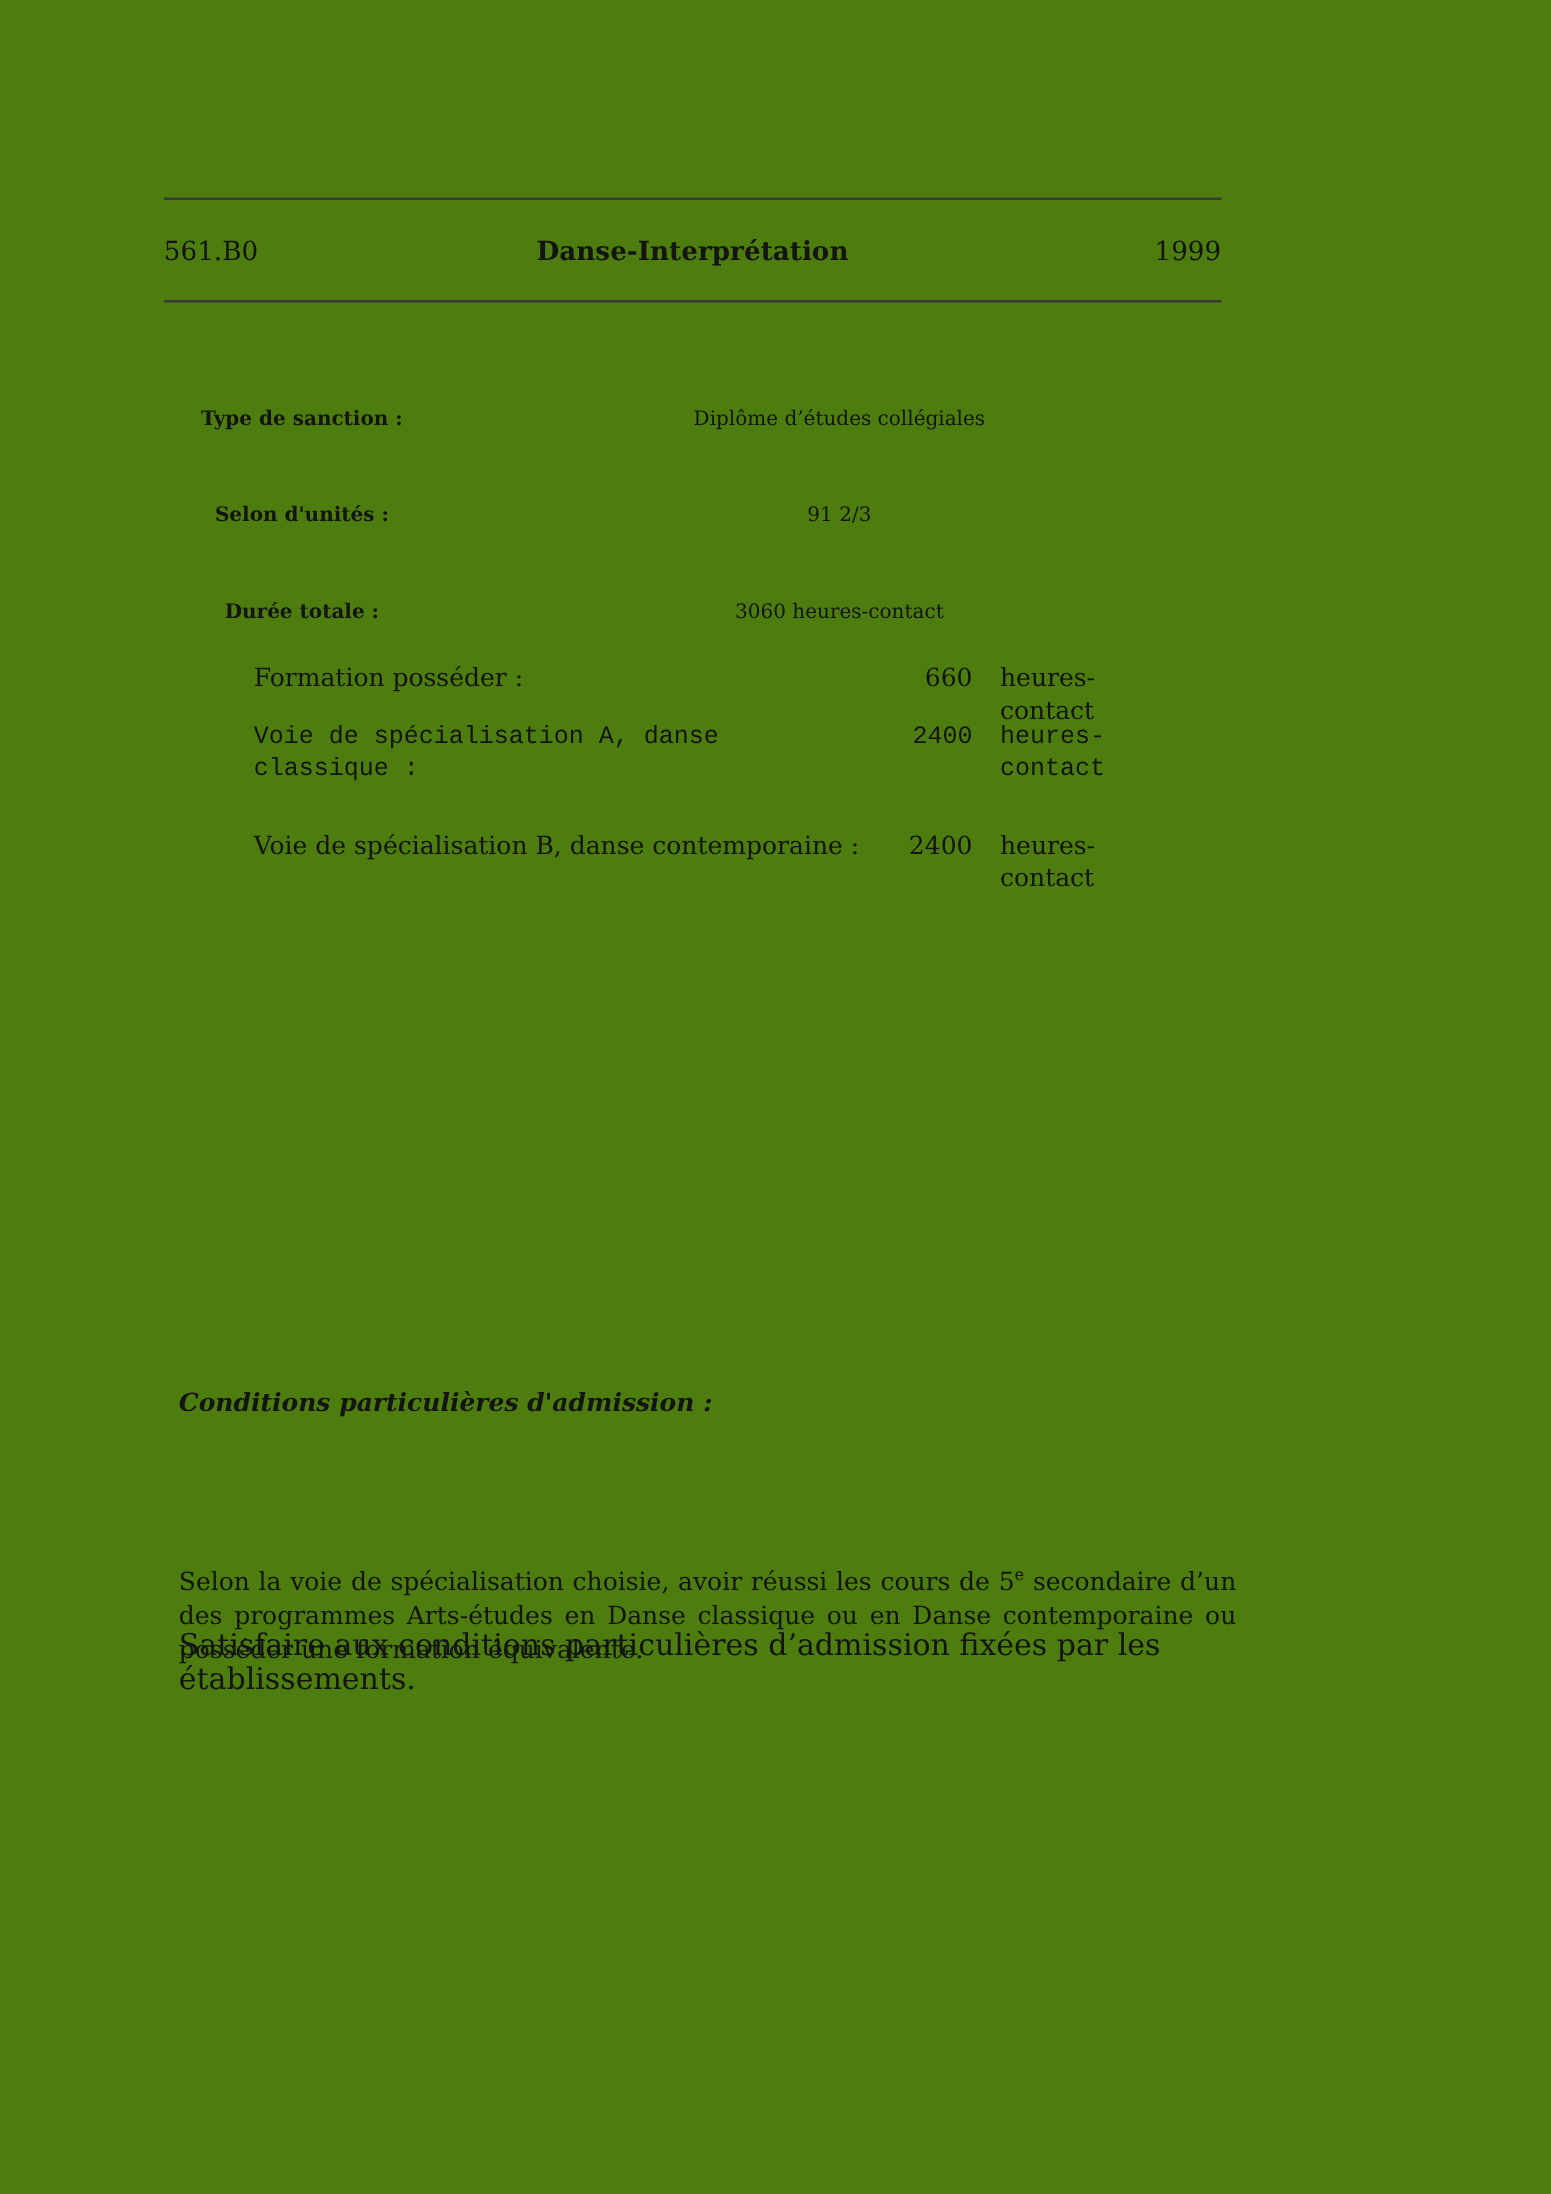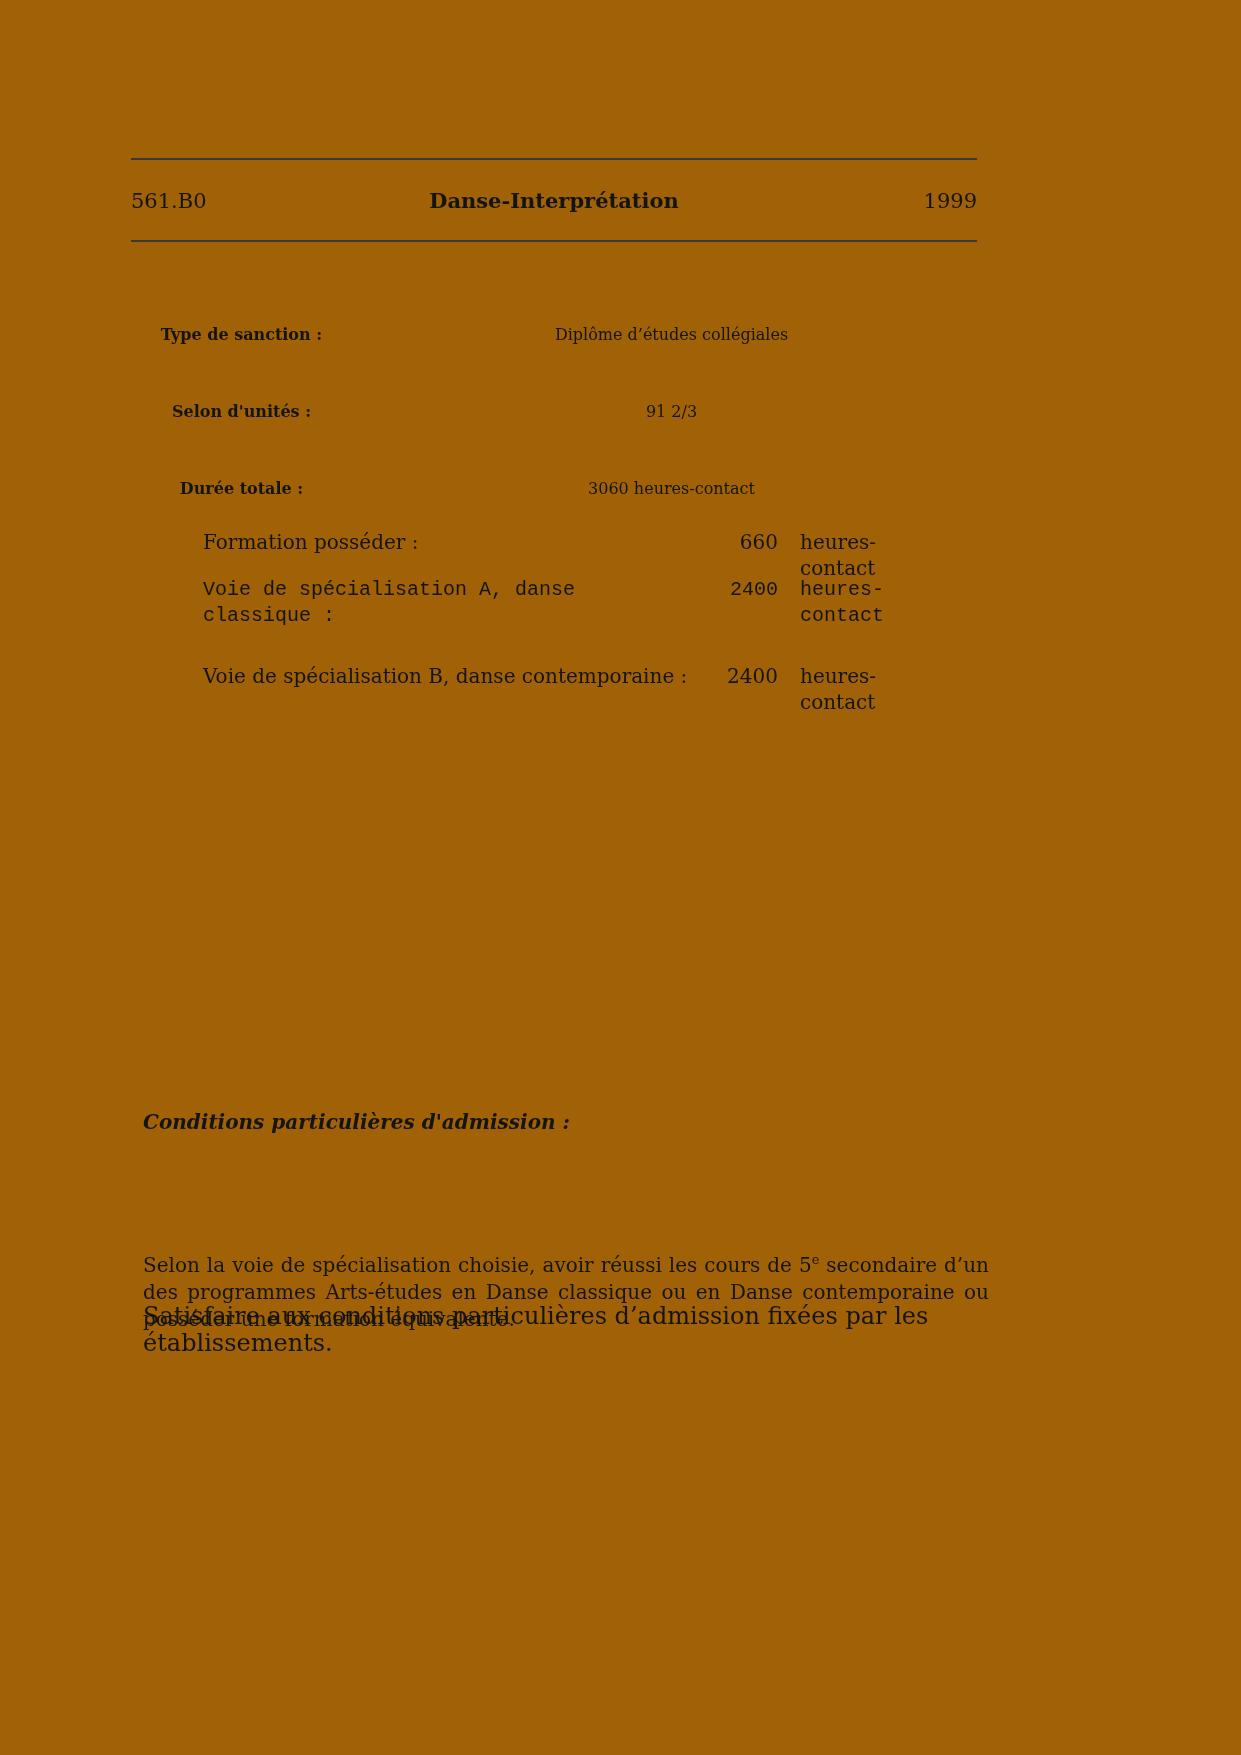--- a/index.html
+++ b/index.html
@@ -8,21 +8,21 @@
     width: 1241px;
     height: 1755px;
     font-family: "DejaVu Serif", "Liberation Serif", serif;
     color: #141414;
     position: relative;
   }
   .page {
     position: relative;
     width: 1241px;
     height: 1755px;
-    background: #a16207;
+    background: #4d7c0f;
     overflow: hidden;
   }
   .rule {
     position: absolute;
     left: 131px;
     width: 846px;
     border-top: 2px solid #3a3a3a;
     height: 0;
   }
   .rule-top { top: 158px; }

